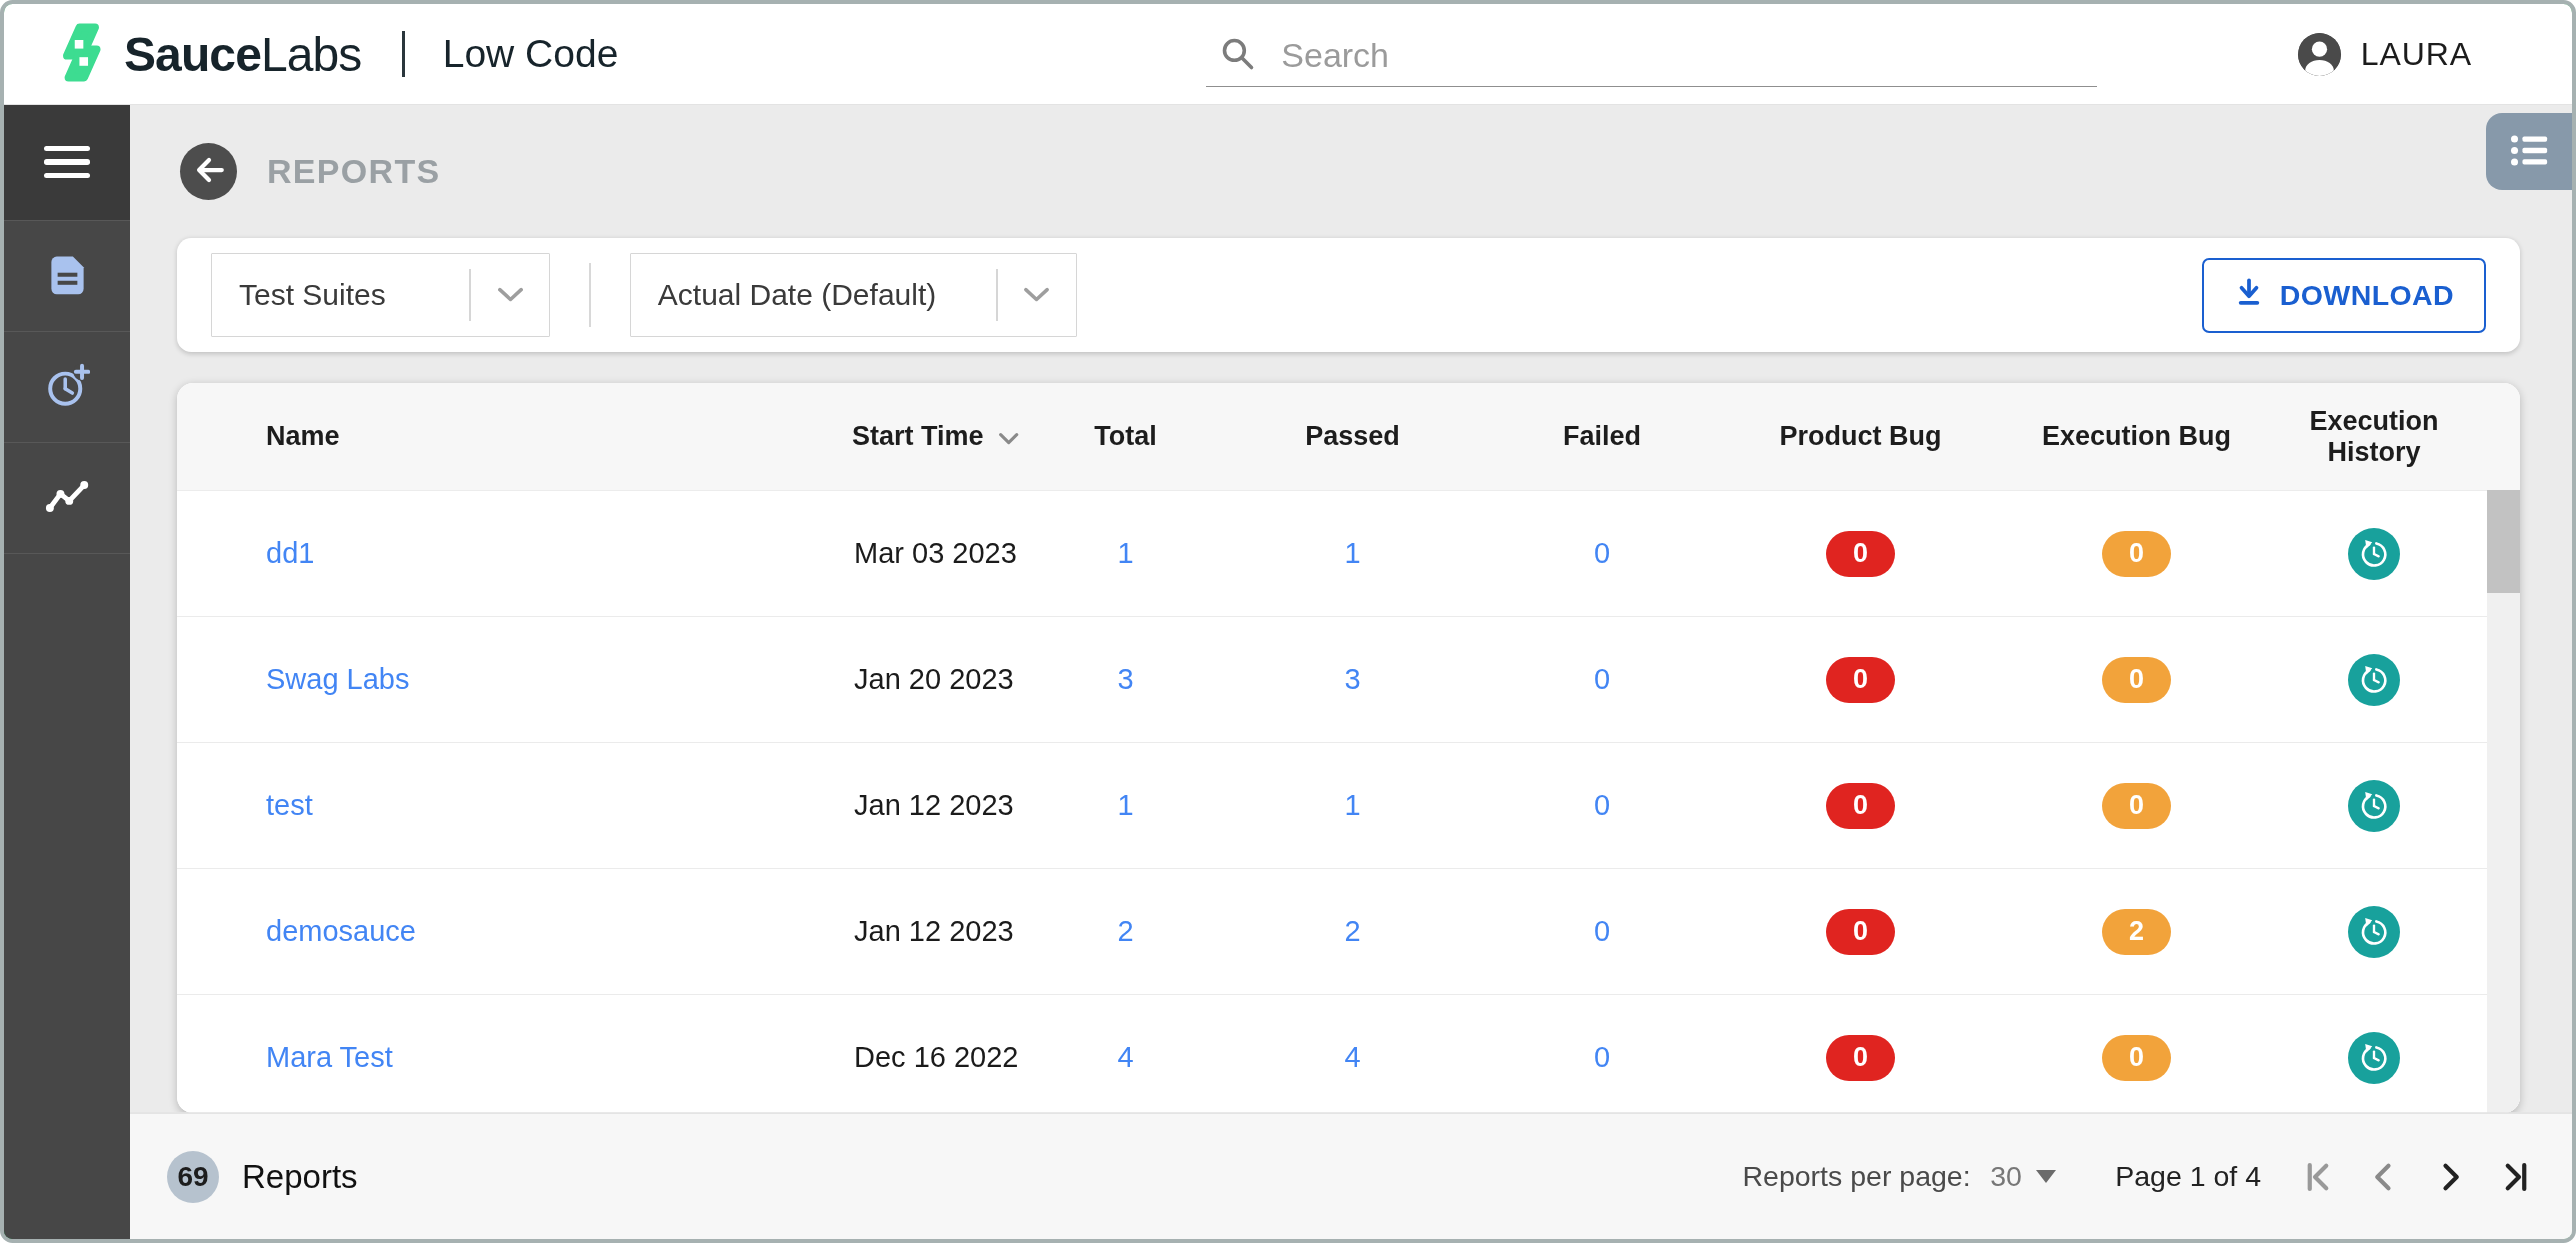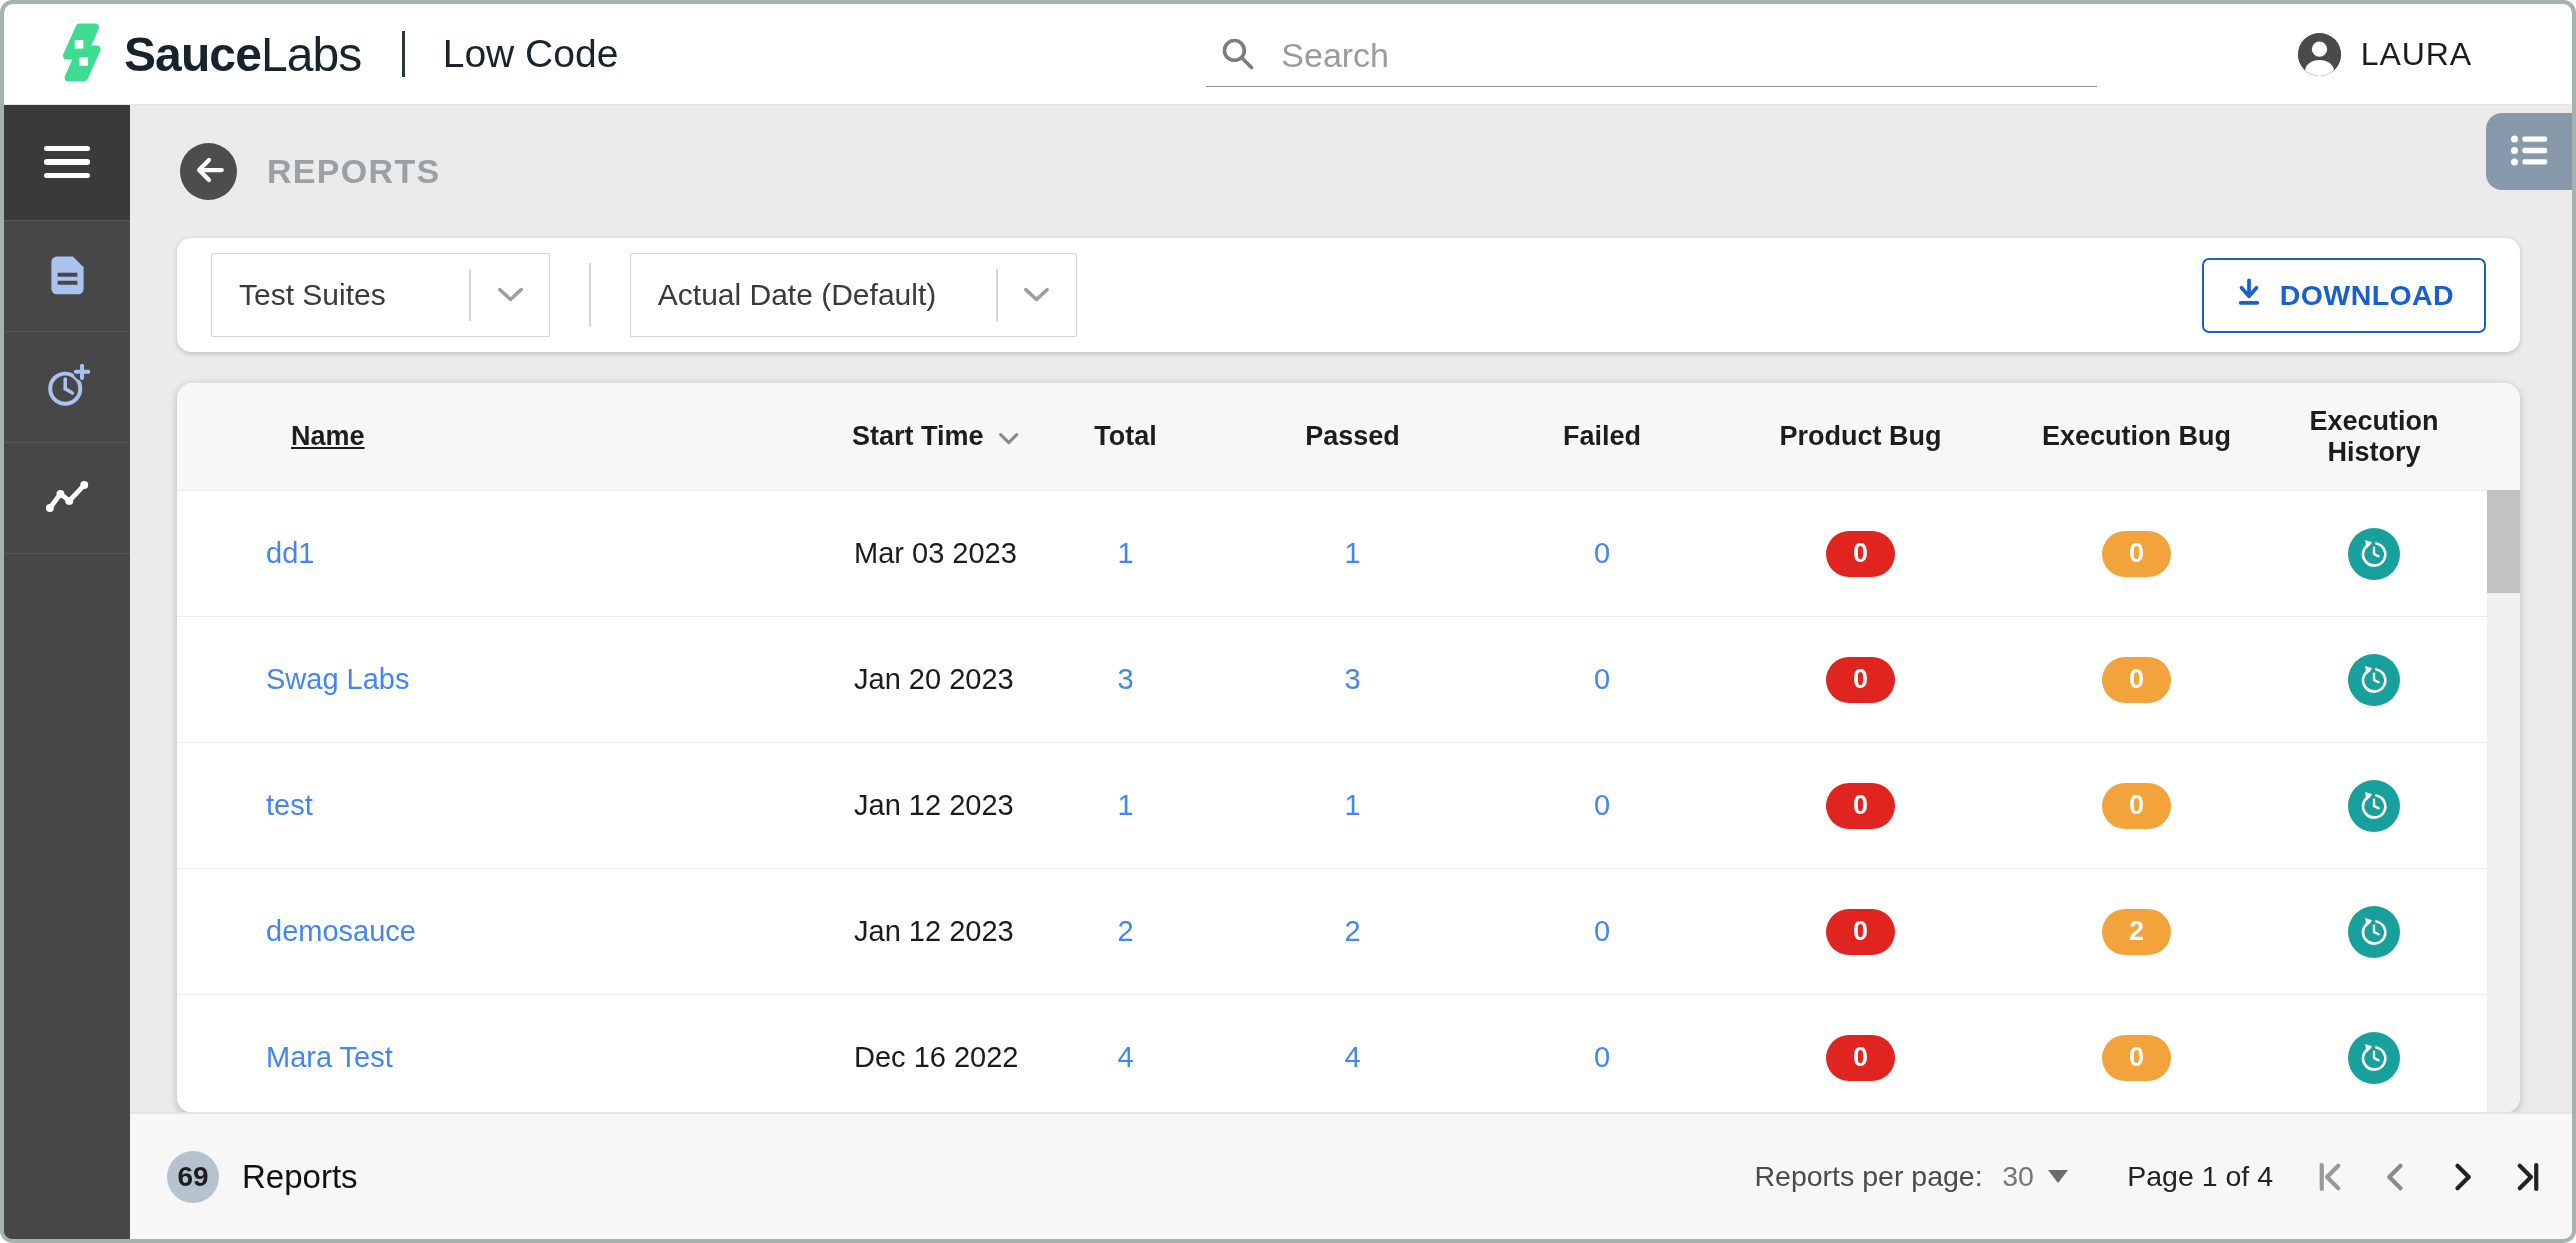--- a/index.html
+++ b/index.html
@@ -59,42 +59,42 @@
                 background:#fff;color:#1a5fd0;font-size:28.5px;font-weight:bold;letter-spacing:0.4px;
                 display:flex;align-items:center;gap:16px;cursor:pointer;}
 
   
   .table-card{position:absolute;left:47px;right:52px;top:279px;height:730px;background:#fff;
               border-radius:16px;box-shadow:0 2.7px 8px rgba(0,0,0,.22);overflow:hidden;}
   .trow{display:grid;grid-template-columns:588px 276px 169px 285px 214px 303px 249px 1fr;
         align-items:center;}
   .thead{height:107px;background:#f7f7f7;border-bottom:1.8px solid #ececec;padding-right:33px;}
   .th{font-size:27px;font-weight:bold;color:#1d1d1d;}
-  .th.left{padding-left:114px;text-decoration:underline;}
+  .th.left{padding-left:89px;}
   .th.center{justify-self:center;text-align:center;}
   .th-sort{display:flex;align-items:center;gap:14.3px;padding-left:87px;}
   .tbody .trow{height:125px;border-bottom:1.8px solid #ebebeb;padding-right:33px;background:#fff;}
   .tbody .trow:last-child{border-bottom:none;}
   .cell{font-size:29px;color:#1b1b1b;}
   .cell.left{padding-left:89px;}
   .cell.center{justify-self:center;text-align:center;}
   .link{color:#4285f4;cursor:pointer;}
   .num{color:#4285f4;cursor:pointer;}
   .pill{min-width:69px;height:46px;border-radius:23px;color:#fff;font-weight:bold;font-size:27px;
         display:inline-flex;align-items:center;justify-content:center;padding:0 9px;box-sizing:border-box;}
   .pill.red{background:#e02420;}
   .pill.orange{background:#f2a33b;}
   .hist-btn{width:52px;height:52px;border-radius:50%;background:#18a19c;display:flex;
             align-items:center;justify-content:center;cursor:pointer;}
   .vscroll{position:absolute;top:107px;right:0;bottom:0;width:33px;background:#f0f0f0;}
   .vthumb{position:absolute;top:0;left:0;right:0;height:103px;background:#c2c2c2;cursor:pointer;}
 
   
   .footer{position:absolute;left:0;right:0;bottom:0;height:125px;background:#f7f7f7;
-          box-shadow:0 -1.8px 0 #e4e4e4;display:flex;align-items:center;padding:0 25px 0 37px;box-sizing:border-box;}
+          box-shadow:0 -1.8px 0 #e4e4e4;display:flex;align-items:center;padding:0 37px 0 37px;box-sizing:border-box;}
   .count-badge{width:52px;height:52px;border-radius:50%;background:#b6c2ce;color:#1d1d1d;
                font-size:28px;font-weight:bold;display:flex;align-items:center;justify-content:center;}
   .count-label{font-size:33px;color:#111;margin-left:23px;}
   .foot-right{margin-left:auto;display:flex;align-items:center;}
   .per-page-label{font-size:28.5px;color:#4a4a4a;}
   .per-page-value{font-size:28.5px;color:#777;margin-left:19.6px;cursor:pointer;}
   .per-page-caret{width:0;height:0;border-left:10.7px solid transparent;border-right:10.7px solid transparent;
                   border-top:13.4px solid #6b6b6b;margin-left:14.3px;cursor:pointer;}
   .page-info{font-size:28.5px;color:#222;margin-left:59px;}
   .pager{display:flex;align-items:center;gap:27px;margin-left:37px;}

